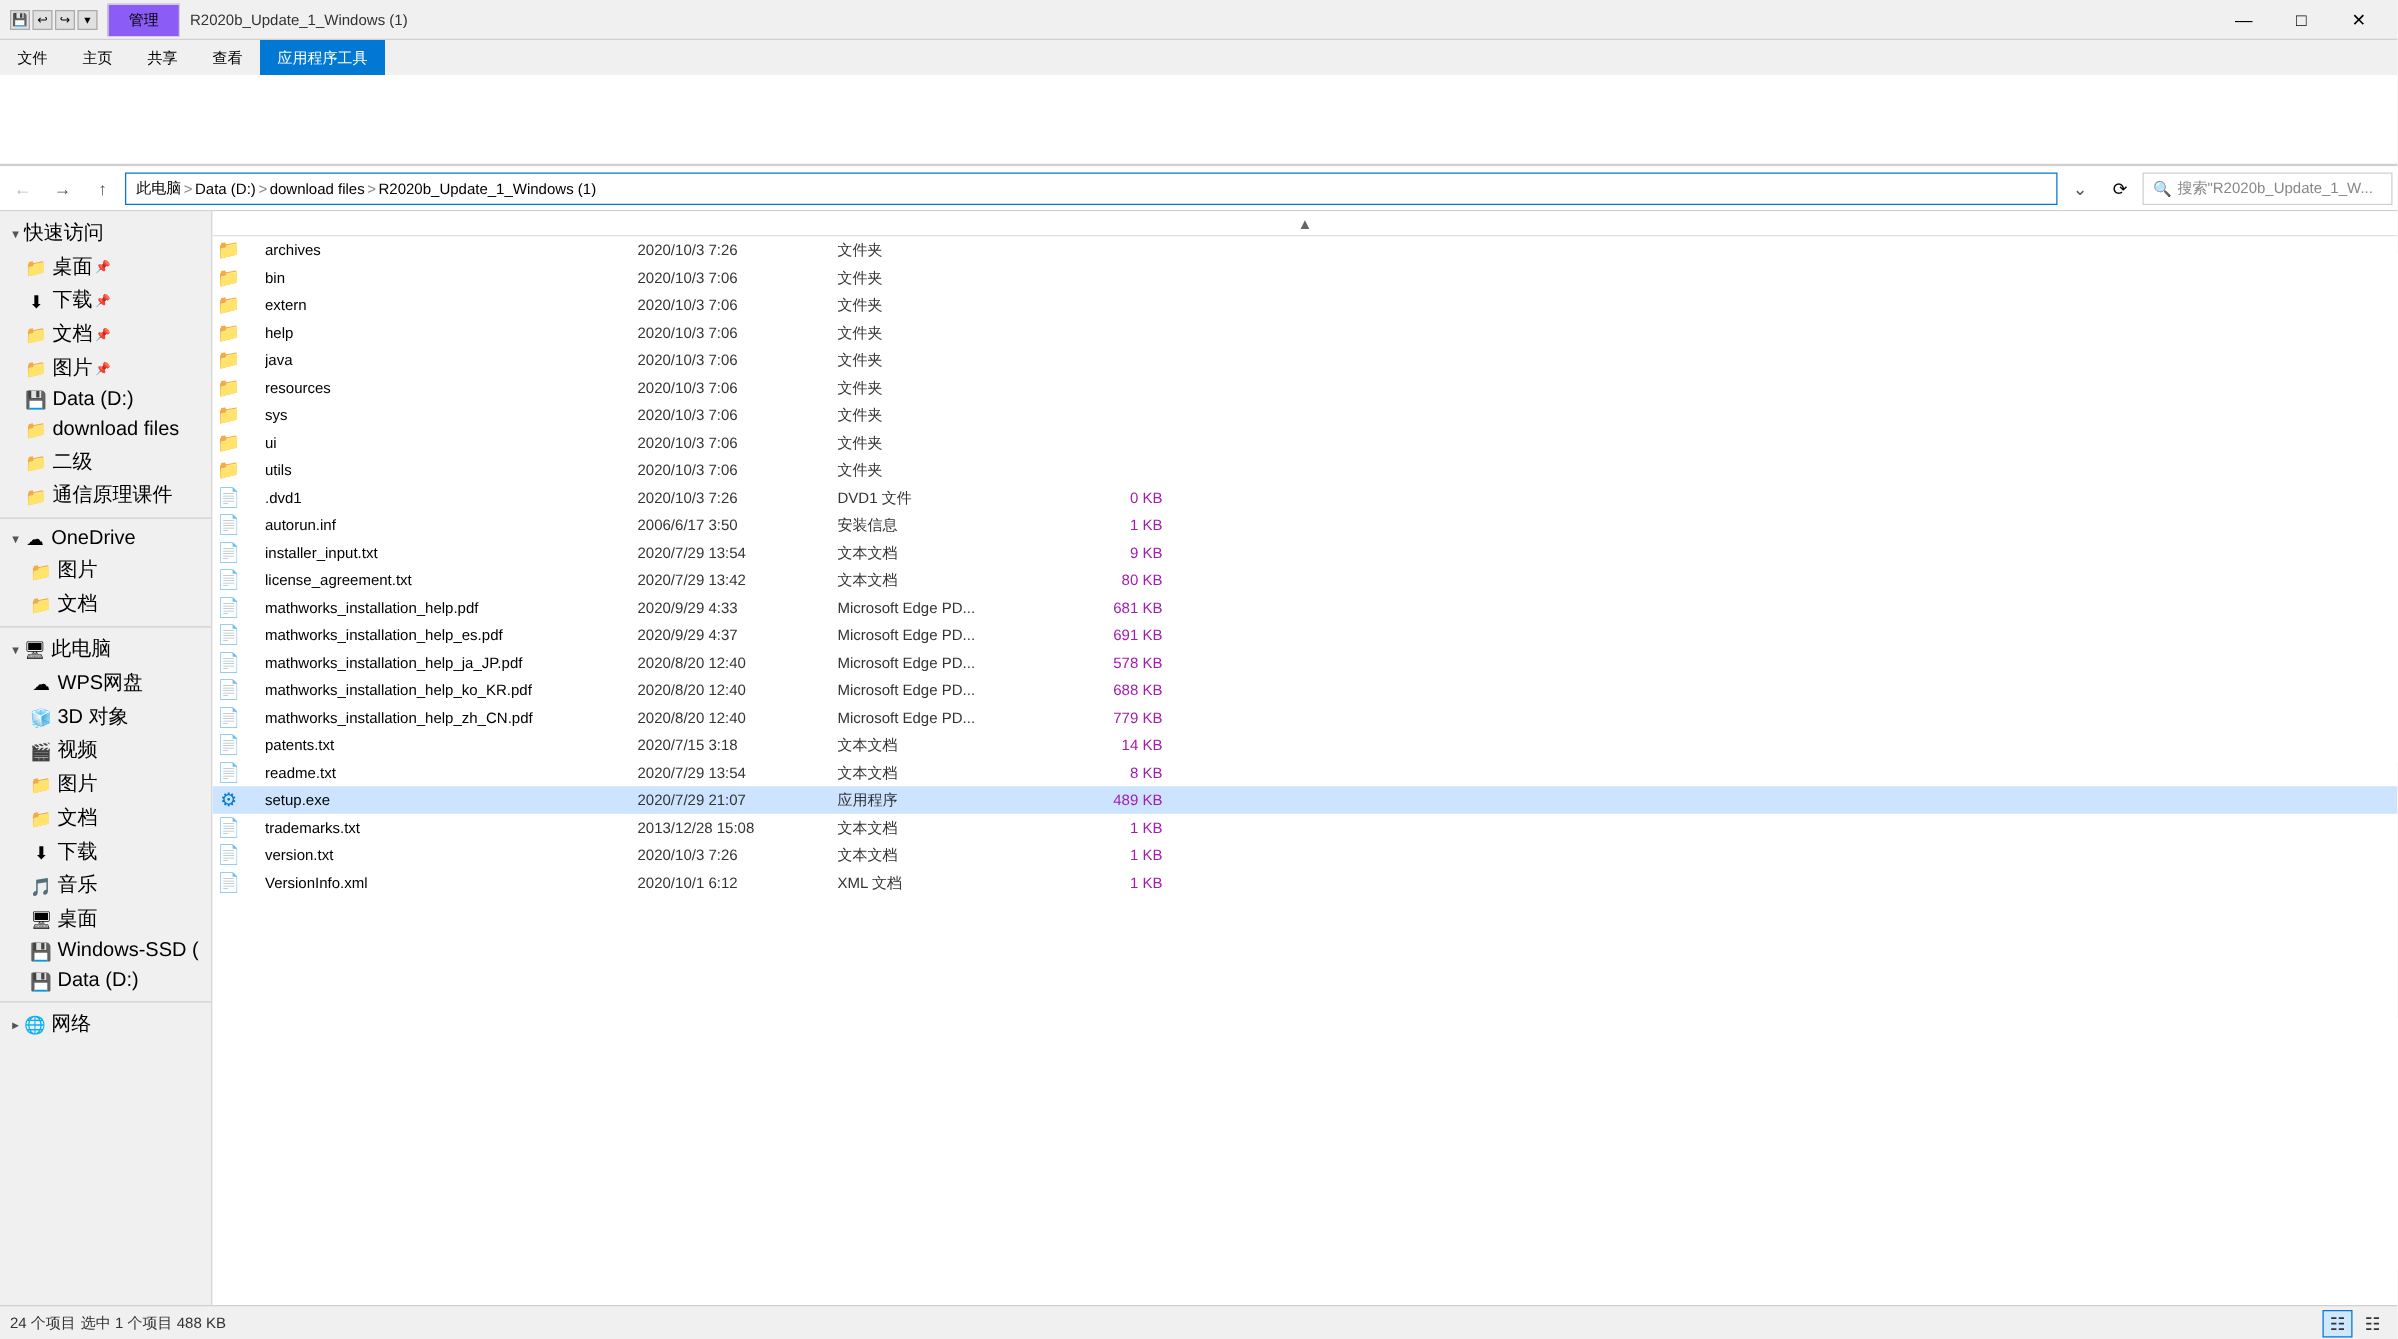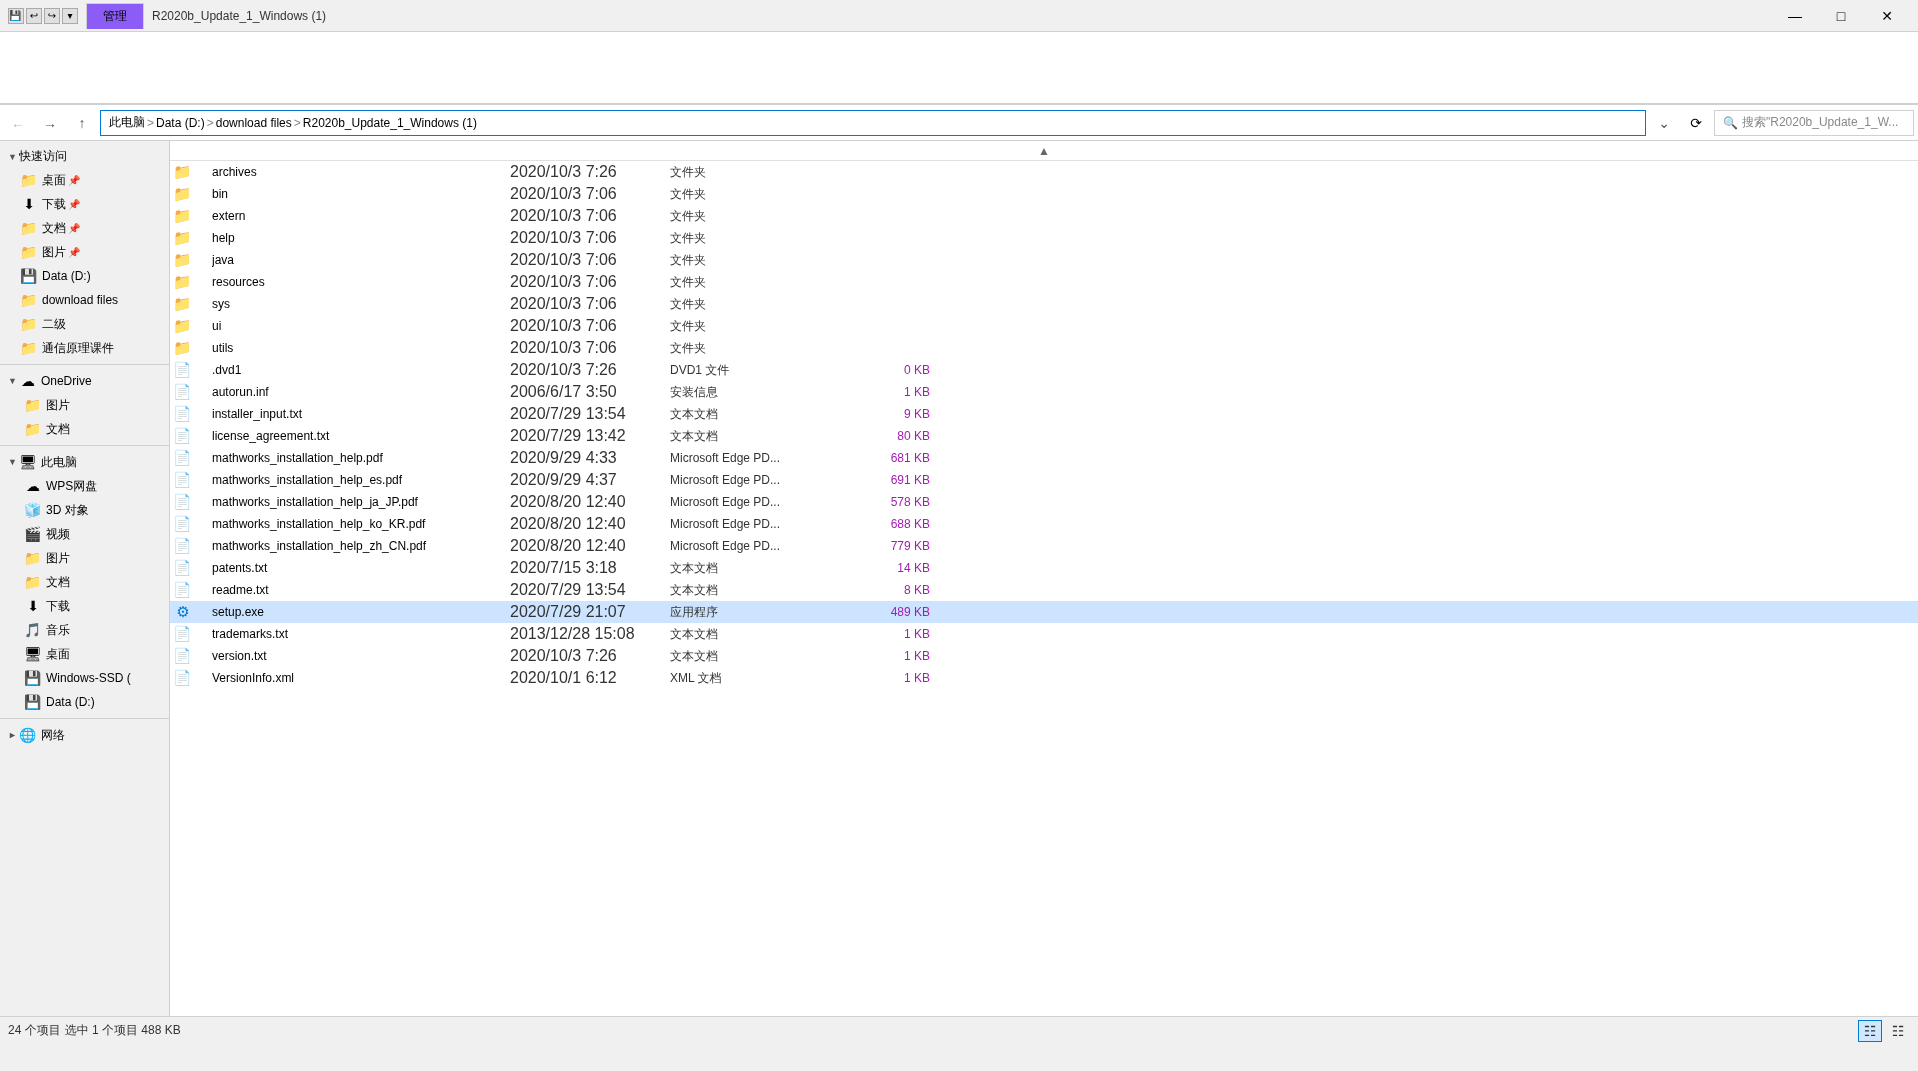--- a/index.html
+++ b/index.html
@@ -34,36 +34,36 @@
     .addr-refresh { width: 28px; height: 28px; display: flex; align-items: center; justify-content: center; cursor: pointer; font-size: 14px; }
     .addr-search { width: 200px; height: 26px; border: 1px solid #d0d0d0; padding: 0 8px; font-size: 12px; display: flex; align-items: center; color: #888; }
 
     
     .main { display: flex; height: calc(1071px - 32px - 28px - 72px - 36px - 28px); }
 
     
     .sidebar { width: 170px; background: #f0f0f0; border-right: 1px solid #d0d0d0; overflow-y: auto; padding: 4px 0; flex-shrink: 0; }
     .sidebar-item { display: flex; align-items: center; padding: 3px 8px; cursor: pointer; font-size: 12px; white-space: nowrap; }
     .sidebar-icon { width: 18px; height: 18px; margin-right: 4px; flex-shrink: 0; display: flex; align-items: center; justify-content: center; font-size: 14px; }
-    .sidebar-label { font-size: 12px; overflow: hidden; text-overflow: ellipsis; }
+    .sidebar-label { font-size: 16px; overflow: hidden; text-overflow: ellipsis; }
     .sidebar-pin { color: #888; font-size: 10px; margin-left: 2px; }
     .divider { height: 1px; background: #d0d0d0; margin: 4px 0; }
 
     
     .filelist { flex: 1; background: #fff; display: flex; flex-direction: column; }
     .filelist-header { display: flex; align-items: center; height: 24px; border-bottom: 1px solid #e0e0e0; background: #f8f8f8; padding: 0 4px; }
     .col-name { width: 320px; padding: 0 4px; font-size: 12px; color: #333; cursor: pointer; }
     .col-date { width: 160px; padding: 0 4px; font-size: 12px; color: #333; }
     .col-type { width: 180px; padding: 0 4px; font-size: 12px; color: #333; }
     .col-size { width: 80px; padding: 0 4px; font-size: 12px; color: #333; text-align: right; }
     .file-row { display: flex; align-items: center; height: 22px; padding: 0 4px; cursor: pointer; }
     .file-row.selected { background: #cce4ff; }
     .file-icon { width: 18px; height: 18px; margin-right: 4px; flex-shrink: 0; display: flex; align-items: center; justify-content: center; font-size: 14px; }
     .file-name { width: 298px; font-size: 12px; overflow: hidden; text-overflow: ellipsis; white-space: nowrap; margin-left: 16px; }
-    .file-date { width: 160px; font-size: 16px; color: #333; }
+    .file-date { width: 160px; font-size: 12px; color: #333; }
     .file-type { width: 180px; font-size: 12px; color: #333; }
     .file-size { width: 80px; font-size: 12px; color: #a21caf; text-align: right; }
 
     
     .filelist-body { flex: 1; overflow-y: auto; }
 
     
     .statusbar { height: 28px; background: #f0f0f0; border-top: 1px solid #d0d0d0; display: flex; align-items: center; padding: 0 8px; font-size: 12px; color: #333; }
     .statusbar-right { margin-left: auto; display: flex; align-items: center; gap: 4px; }
     .view-btn { width: 24px; height: 22px; display: flex; align-items: center; justify-content: center; cursor: pointer; font-size: 14px; }
@@ -91,20 +91,27 @@
   <div class="titlebar-tab">管理</div>
   <div class="titlebar-title">R2020b_Update_1_Windows (1)</div>
   <div class="titlebar-winbtns">
     <div class="win-btn">—</div>
     <div class="win-btn">□</div>
     <div class="win-btn close">✕</div>
   </div>
 </div>
 
 <div class="ribbon">
+  <div class="ribbon-tabs">
+    <div class="ribbon-tab">文件</div>
+    <div class="ribbon-tab">主页</div>
+    <div class="ribbon-tab">共享</div>
+    <div class="ribbon-tab">查看</div>
+    <div class="ribbon-tab highlighted">应用程序工具</div>
+  </div>
   <div class="ribbon-content">
     
   </div>
 </div>
 
 <div class="addressbar">
   <div class="addr-nav-btn disabled">←</div>
   <div class="addr-nav-btn">→</div>
   <div class="addr-nav-btn">↑</div>
   <div class="addr-path">

